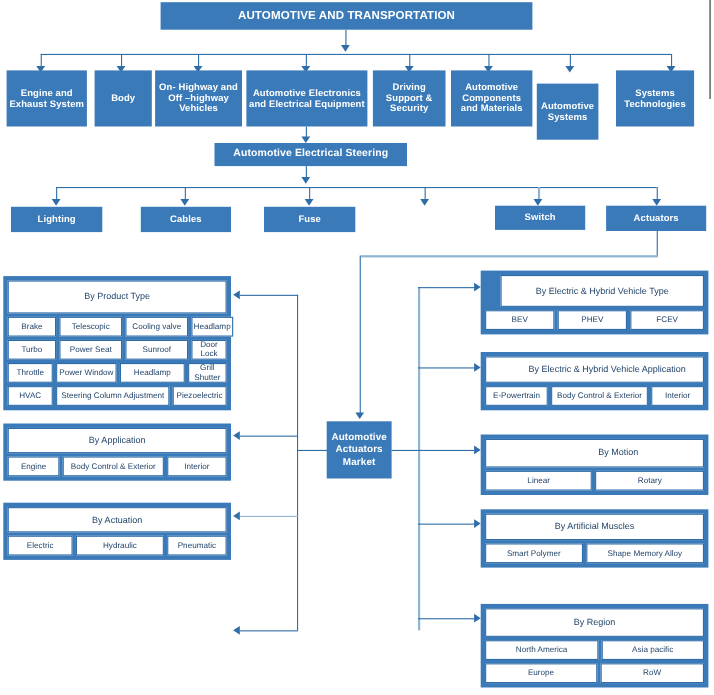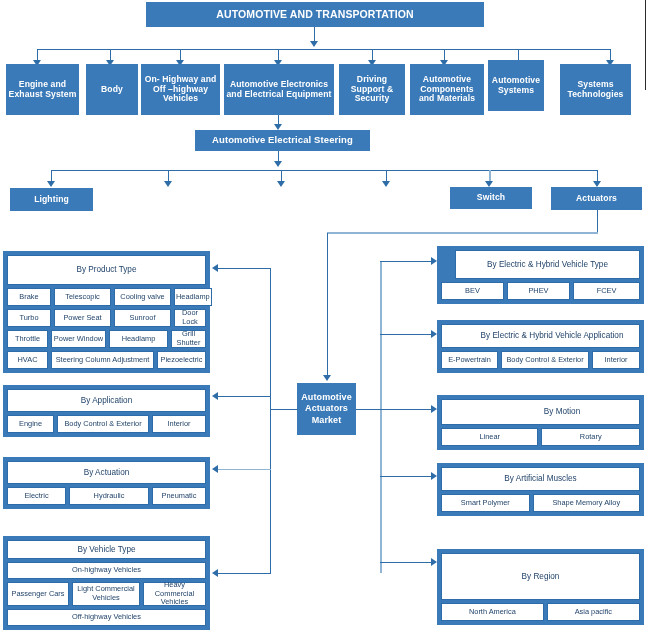--- a/index.html
+++ b/index.html
@@ -96,21 +96,21 @@
   <div class="arw down" style="left:514px;top:60px;"></div>
   <div class="ln lnv" style="left:610px;top:49px;height:13px;"></div>
   <div class="arw down" style="left:606px;top:60px;"></div>
 
   <div class="abs node t2" style="left:6px;top:64px;width:73px;height:51px;">Engine and Exhaust System</div>
   <div class="abs node t2" style="left:86px;top:64px;width:52px;height:51px;">Body</div>
   <div class="abs node t2" style="left:141px;top:64px;width:79px;height:51px;">On- Highway and Off –highway Vehicles</div>
   <div class="abs node t2" style="left:224px;top:64px;width:110px;height:51px;">Automotive Electronics and Electrical Equipment</div>
   <div class="abs node t2" style="left:339px;top:64px;width:66px;height:51px;">Driving Support &amp; Security</div>
   <div class="abs node t2" style="left:410px;top:64px;width:74px;height:51px;">Automotive Components and Materials</div>
-  <div class="abs node t2" style="left:488px;top:60px;width:56px;height:51px;">Automotive Systems</div>
+  <div class="abs node t2" style="left:488px;top:76px;width:56px;height:51px;">Automotive Systems</div>
   <div class="abs node t2" style="left:560px;top:64px;width:71px;height:51px;">Systems Technologies</div>
 
   <div class="ln lnv" style="left:278px;top:115px;height:11px;"></div>
   <div class="arw down" style="left:274px;top:124px;"></div>
 
   <div class="abs node t1" style="left:195px;top:130px;width:175px;height:21px;font-size:9.5px;">Automotive Electrical Steering</div>
 
   <div class="ln lnv" style="left:278px;top:151px;height:12px;"></div>
   <div class="arw down" style="left:274px;top:161px;"></div>
 
@@ -123,20 +123,22 @@
   <div class="ln lnv" style="left:281px;top:170px;height:13px;"></div>
   <div class="arw down" style="left:277px;top:181px;"></div>
   <div class="ln lnv" style="left:386px;top:170px;height:13px;"></div>
   <div class="arw down" style="left:382px;top:181px;"></div>
   <div class="ln lnv pale" style="left:489px;top:170px;height:13px;width:2px;"></div>
   <div class="arw down" style="left:485px;top:181px;"></div>
   <div class="ln lnv" style="left:597px;top:170px;height:13px;"></div>
   <div class="arw down" style="left:593px;top:181px;"></div>
 
   <div class="abs node t3" style="left:10px;top:188px;width:83px;height:23px;">Lighting</div>
+  <div class="abs node t3" style="left:128px;top:188px;width:82px;height:23px;">Cables</div>
+  <div class="abs node t3" style="left:240px;top:188px;width:83px;height:23px;">Fuse</div>
   <div class="abs node t3" style="left:450px;top:187px;width:82px;height:22px;">Switch</div>
   <div class="abs node t3" style="left:551px;top:187px;width:91px;height:23px;">Actuators</div>
 
   <div class="ln lnv" style="left:597px;top:210px;height:23px;"></div>
   <div class="ln lnh pale" style="left:327px;top:232px;width:271px;height:2px;"></div>
   <div class="ln lnv" style="left:327px;top:233px;height:144px;"></div>
   <div class="arw down" style="left:323px;top:375px;"></div>
 
   <div class="abs node center" style="left:297px;top:383px;width:59px;height:52px;">Automotive Actuators Market</div>
 
@@ -211,34 +213,20 @@
 
   <div class="abs panel" style="left:3px;top:457px;width:207px;height:52px;">
     <div class="cell head" style="height:22px;">By Actuation</div>
     <div class="row">
       <div class="cell sub" style="flex:0 0 59px;">Electric</div>
       <div class="cell sub" style="flex:0 0 80px;">Hydraulic</div>
       <div class="cell sub">Pneumatic</div>
     </div>
   </div>
 
-  <div class="abs panel" style="left:3px;top:536px;width:207px;height:94px;">
-    <div class="cell head" style="height:19px;">By Vehicle Type</div>
-    <div class="row">
-      <div class="cell sub" style="height:17px;">On-highway Vehicles</div>
-    </div>
-    <div class="row">
-      <div class="cell sub2" style="flex:0 0 62px;">Passenger Cars</div>
-      <div class="cell sub2" style="flex:0 0 68px;">Light Commercial Vehicles</div>
-      <div class="cell sub2">Heavy Commercial Vehicles</div>
-    </div>
-    <div class="row">
-      <div class="cell sub" style="height:17px;">Off-highway Vehicles</div>
-    </div>
-  </div>
 
   <div class="abs panel" style="left:437px;top:246px;width:207px;height:58px;">
     <div class="cell head" style="height:24px;margin-left:14px;">By Electric &amp; Hybrid Vehicle Type</div>
     <div class="row">
       <div class="cell sub" style="flex:0 0 63px;">BEV</div>
       <div class="cell sub" style="flex:0 0 63px;">PHEV</div>
       <div class="cell sub">FCEV</div>
     </div>
   </div>
 
@@ -266,17 +254,21 @@
       <div class="cell sub">Shape Memory Alloy</div>
     </div>
   </div>
 
   <div class="abs panel" style="left:437px;top:549px;width:207px;height:76px;">
     <div class="cell head" style="height:21px;">By Region</div>
     <div class="row">
       <div class="cell sub">North America</div>
       <div class="cell sub">Asia pacific</div>
     </div>
+    <div class="row">
+      <div class="cell sub">Europe</div>
+      <div class="cell sub">RoW</div>
+    </div>
   </div>
 
   <div class="edge-rule" style="left:645px;top:0;height:90px;"></div>
 
 </div>
 
 </body></html>

